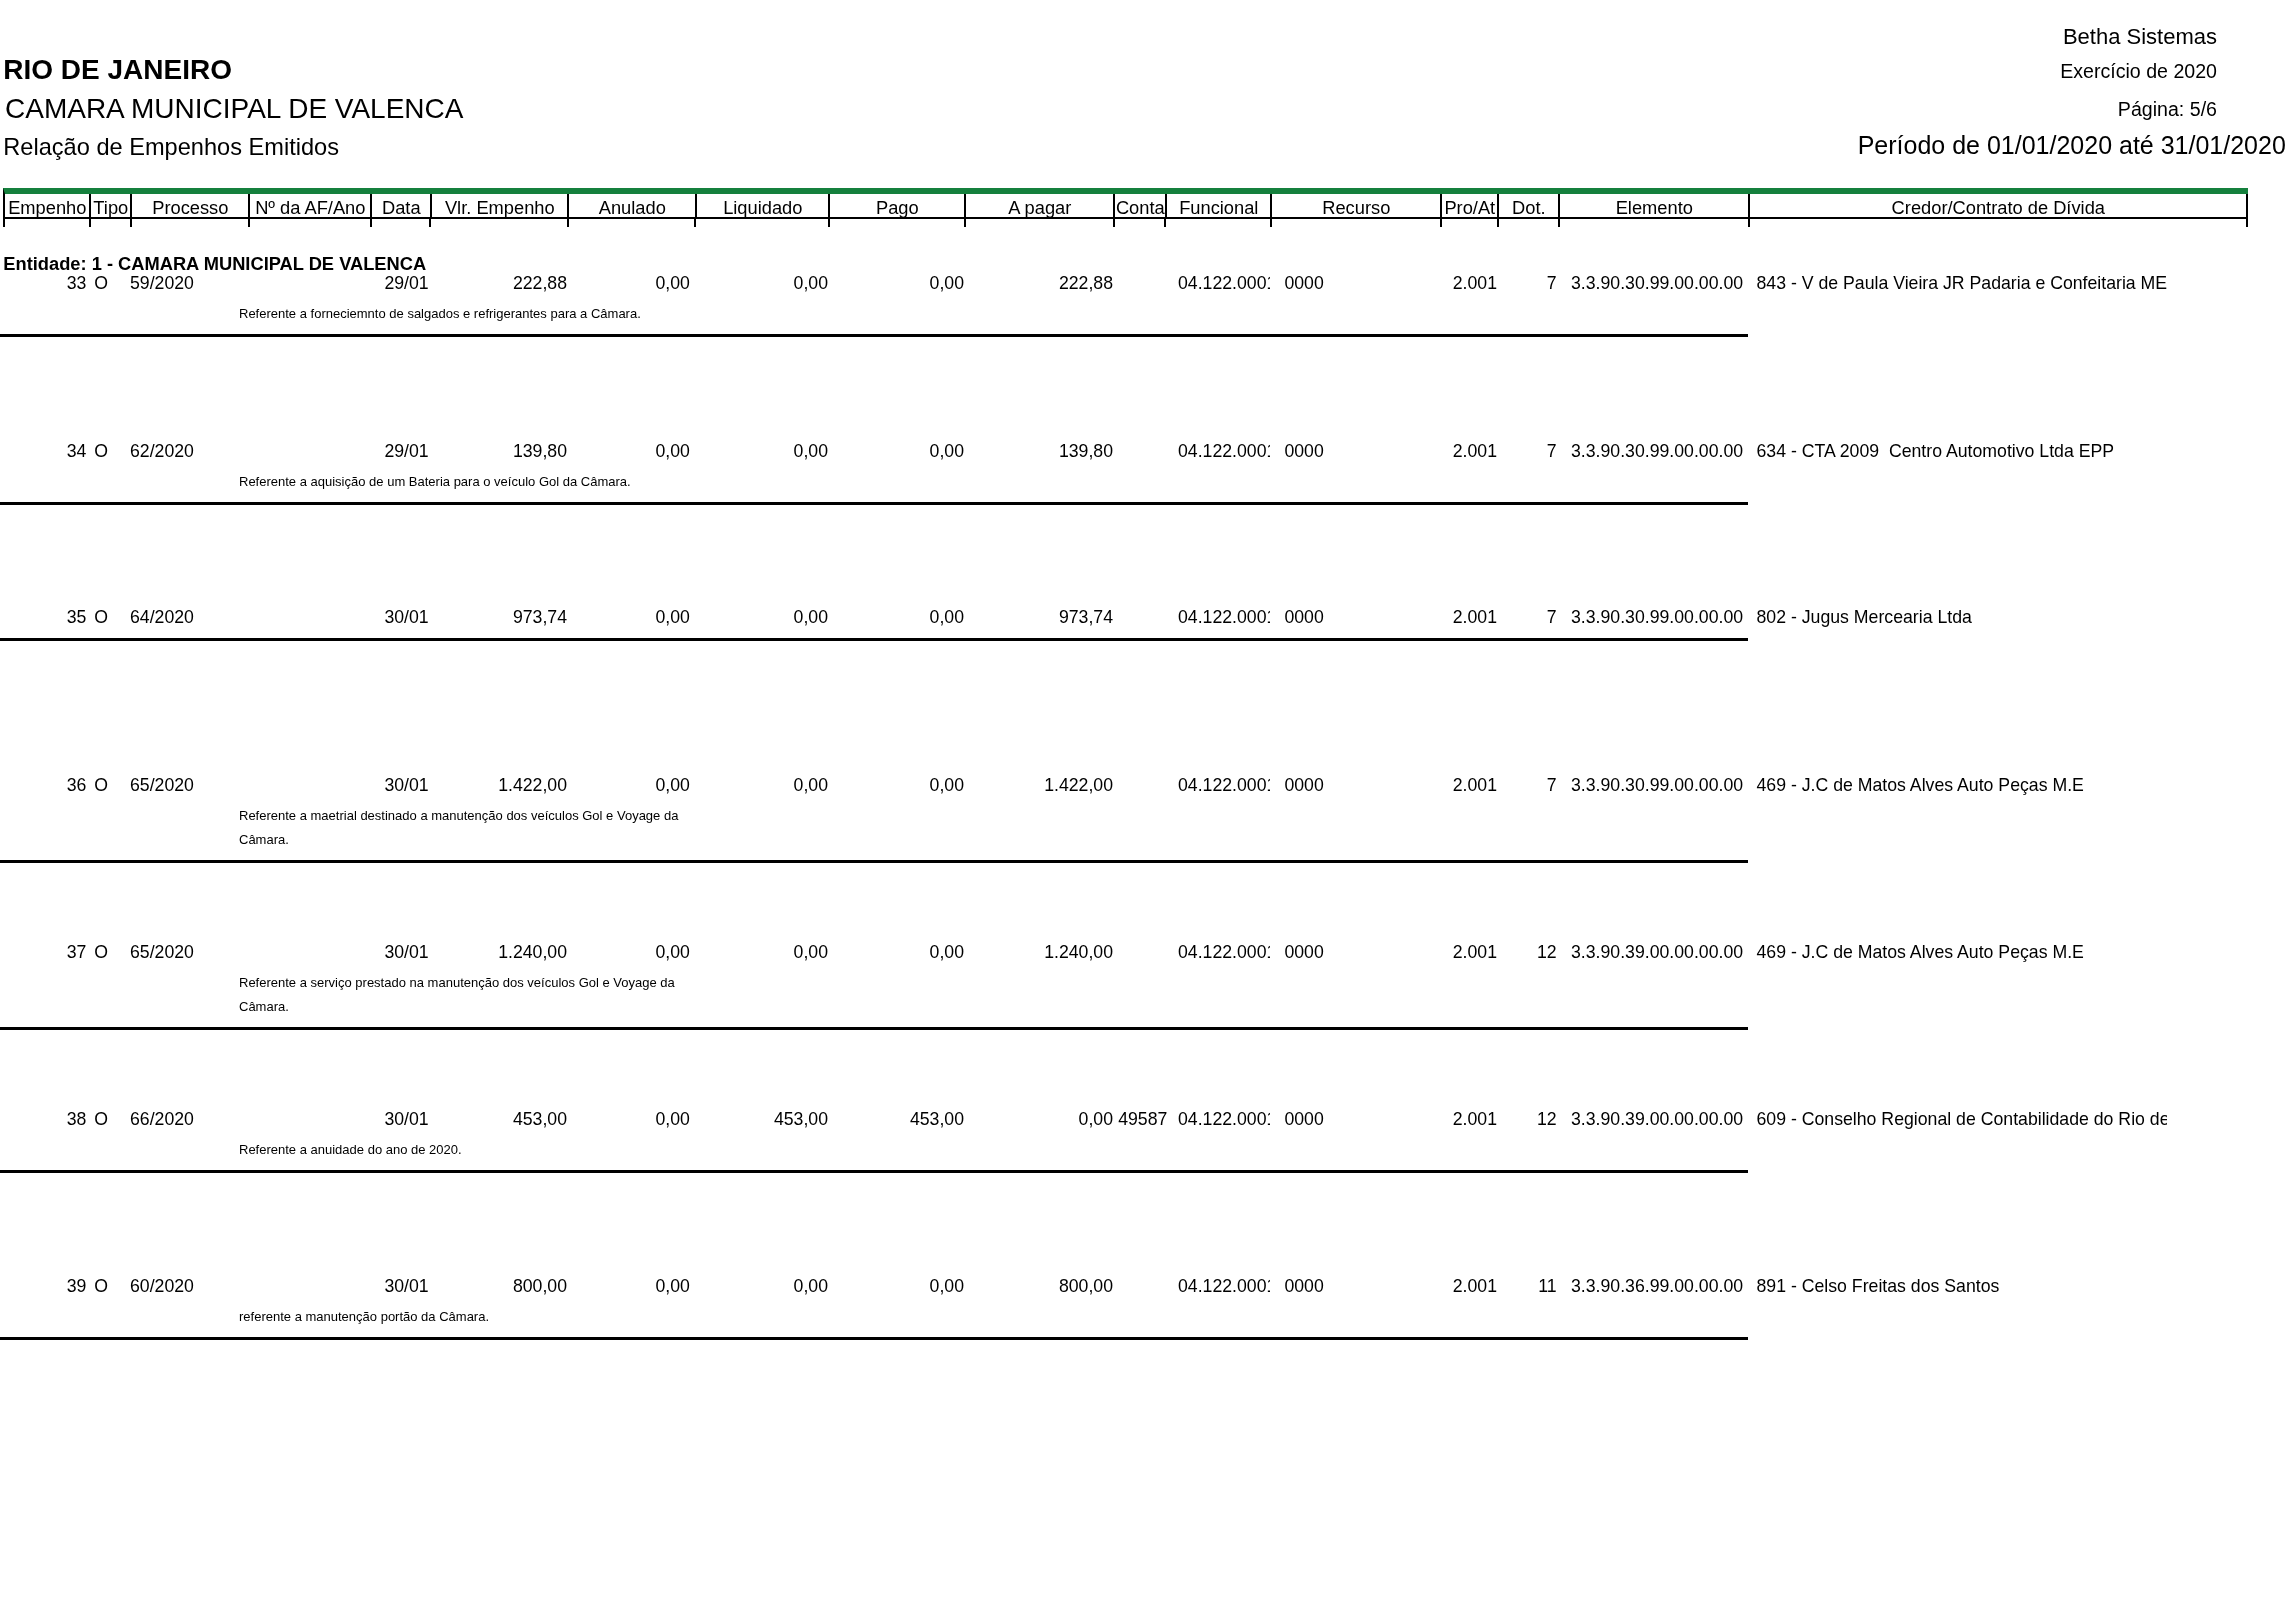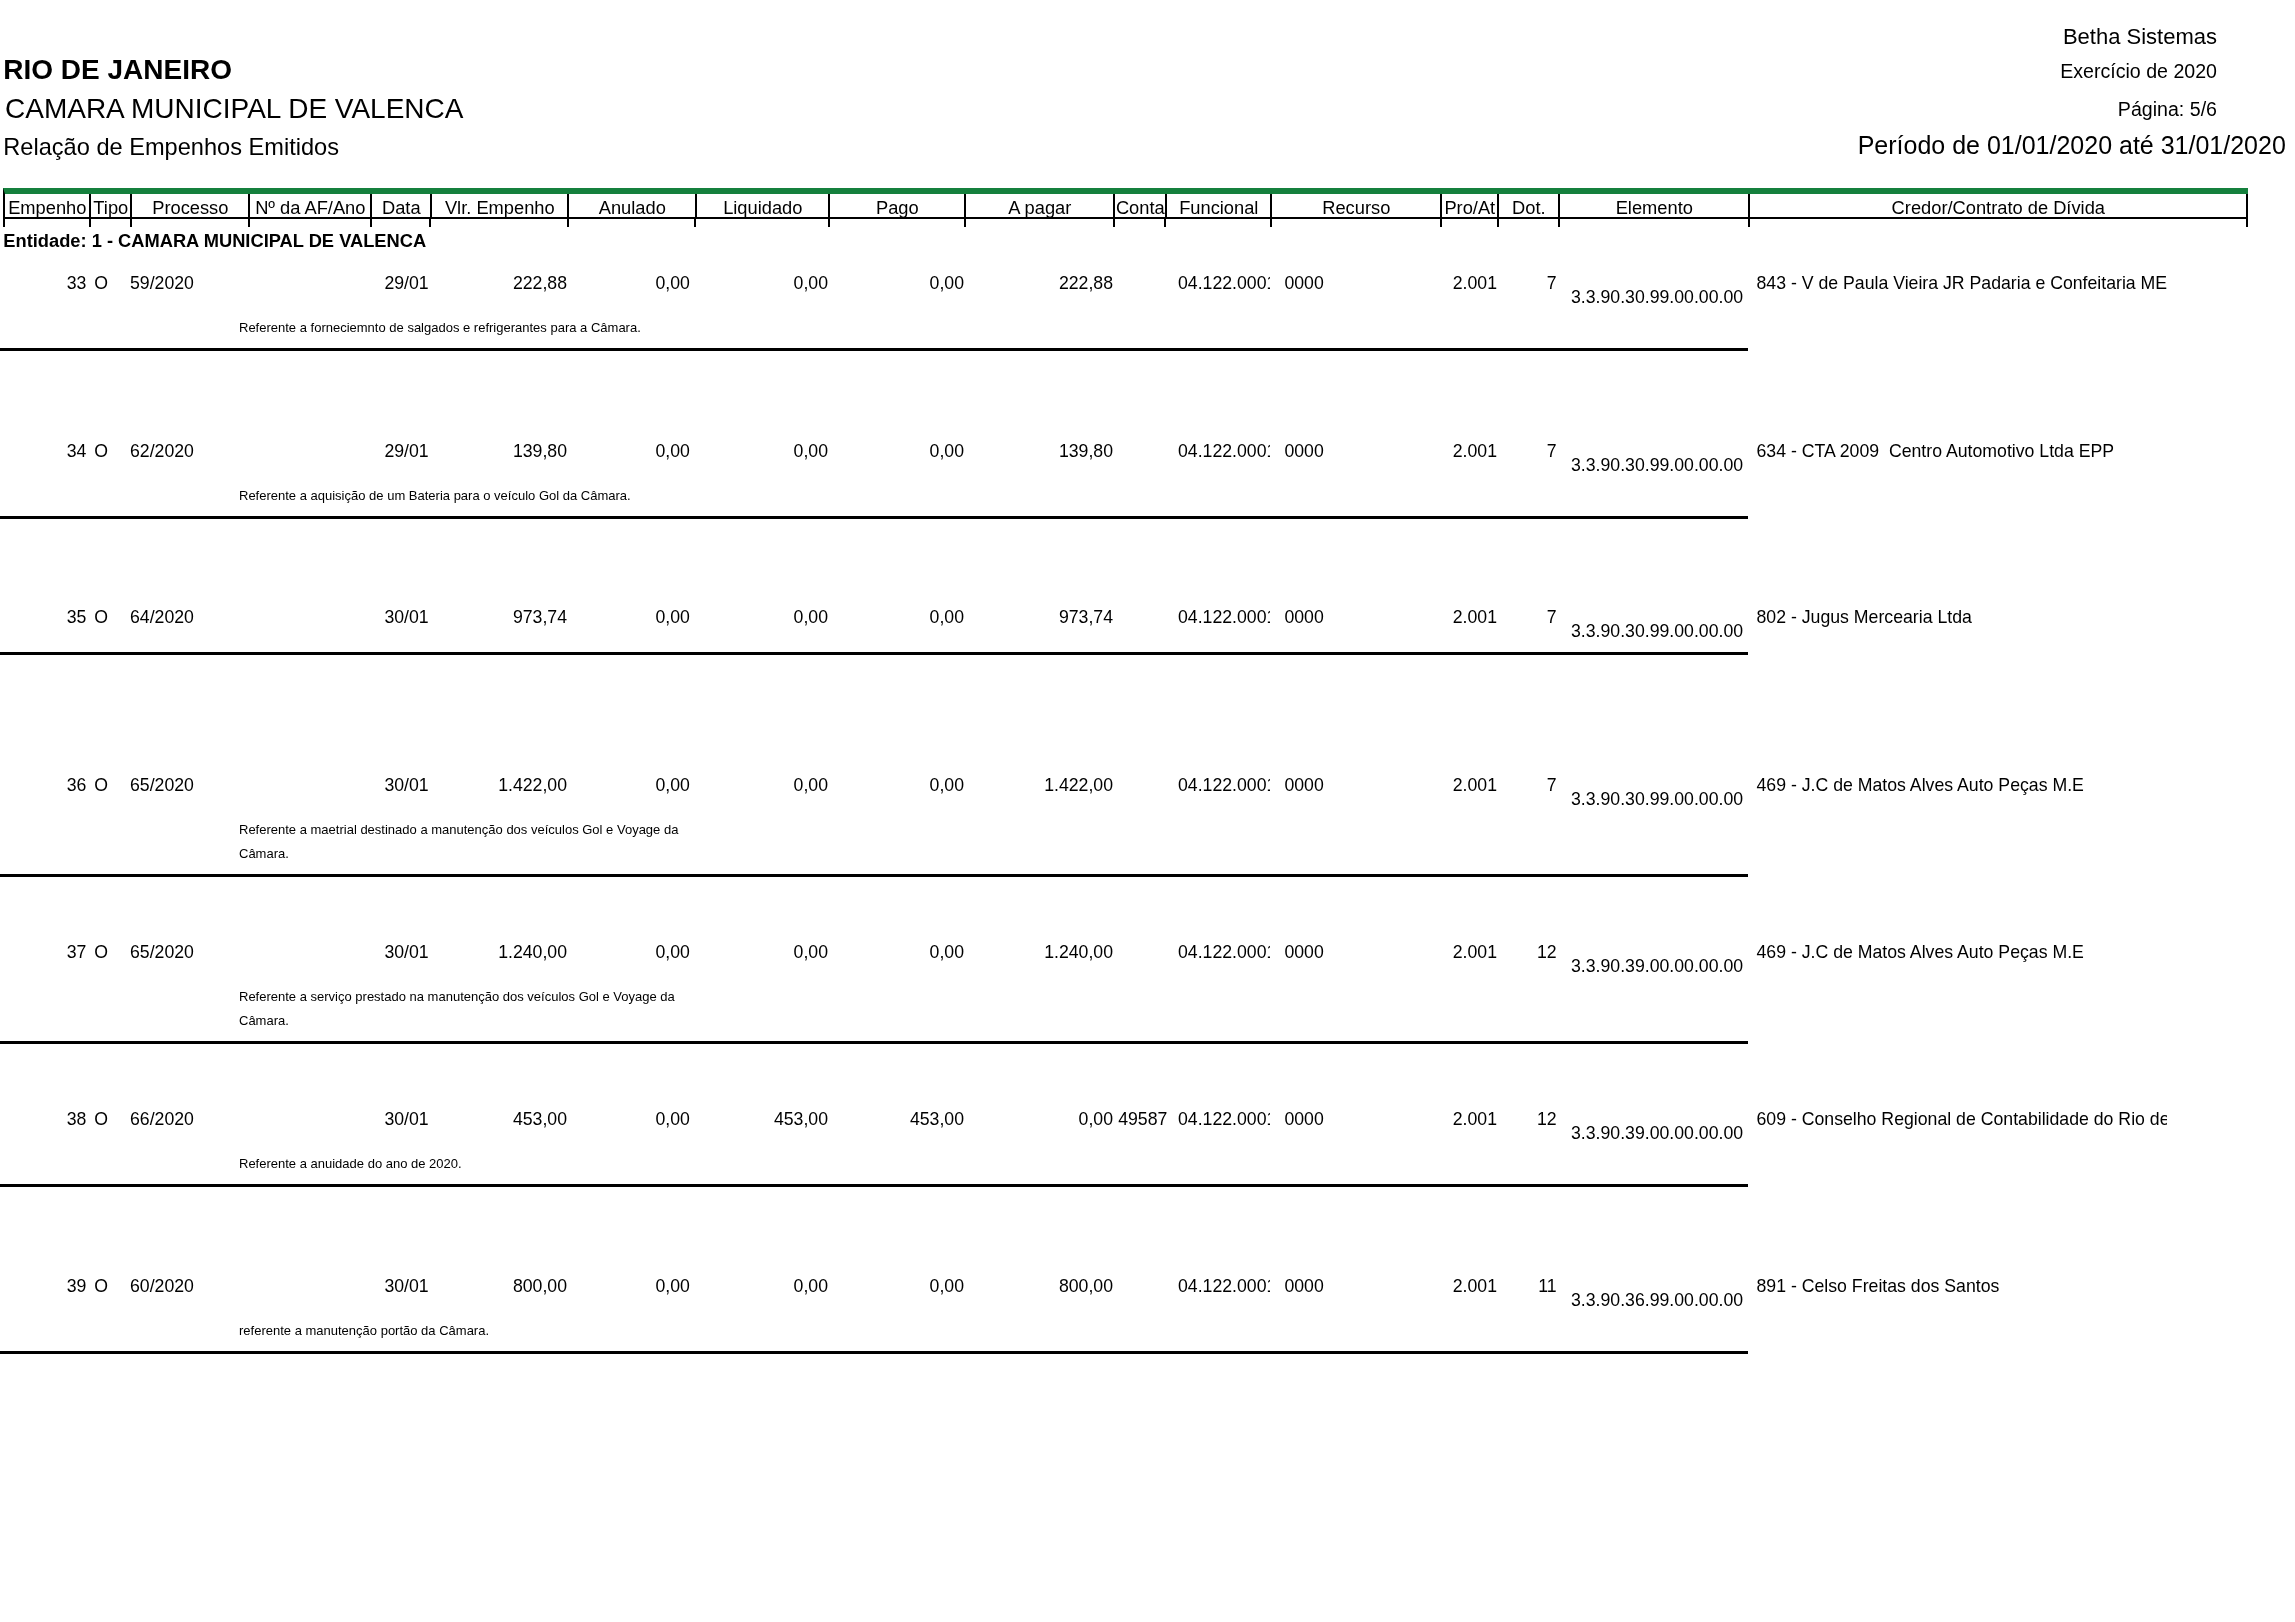--- a/index.html
+++ b/index.html
@@ -28,21 +28,21 @@
     display:grid;height:100%;
     grid-template-columns:86px 41px 118px 122px 60px 137px 128px 133px 136px 149px 52px 105px 170px 57px 61px 190px 498px;
   }
   .hcell{
     border-right:2px solid #000;box-sizing:border-box;
     font-size:18.3px;line-height:27px;text-align:center;
     white-space:nowrap;overflow:hidden;
   }
   .stub{position:absolute;top:218px;width:2px;height:9.2px;background:#000;}
   
-  .entity-line{position:absolute;left:3.3px;top:230px;font-size:18.3px;font-weight:bold;white-space:pre;text-align:center;}
+  .entity-line{position:absolute;left:3.3px;top:253px;font-size:18.3px;font-weight:bold;white-space:pre;text-align:center;}
   
   .row-block{position:absolute;left:0;width:2295px;}
   .cells{
     display:grid;
     grid-template-columns:89px 41px 118px 122px 60px 137px 128px 133px 136px 149px 52px 105px 170px 57px 61px 190px 419px;
     font-size:17.7px;line-height:23.6px;
   }
   .cell{white-space:pre;box-sizing:border-box;}
   .c0{text-align:right;padding-right:2.6px;}
   .c1{text-align:left;padding-left:5.2px;}
@@ -52,21 +52,21 @@
   .c5{text-align:right;}
   .c6{text-align:right;padding-right:5.2px;}
   .c7{text-align:right;}
   .c8{text-align:right;}
   .c9{text-align:right;}
   .c10{text-align:left;padding-left:5.2px;}
   .c11{text-align:left;padding-left:13px;overflow:hidden;}
   .c12{text-align:left;padding-left:14.4px;}
   .c13{text-align:right;}
   .c14{text-align:right;padding-right:1.3px;}
-  .c15{text-align:left;padding-left:13px;margin-top:14px;}
+  .c15{text-align:left;padding-left:13px;}
   .c16{text-align:left;padding-left:8.5px;overflow:hidden;}
   .desc{margin-left:239px;margin-top:6.5px;font-size:13px;line-height:23.6px;}
   .desc-line{white-space:pre;}
   .sep{margin-top:8.5px;width:1748px;height:3.3px;background:#000;}
 </style>
 </head>
 <body>
 
 <div class="page">
 

